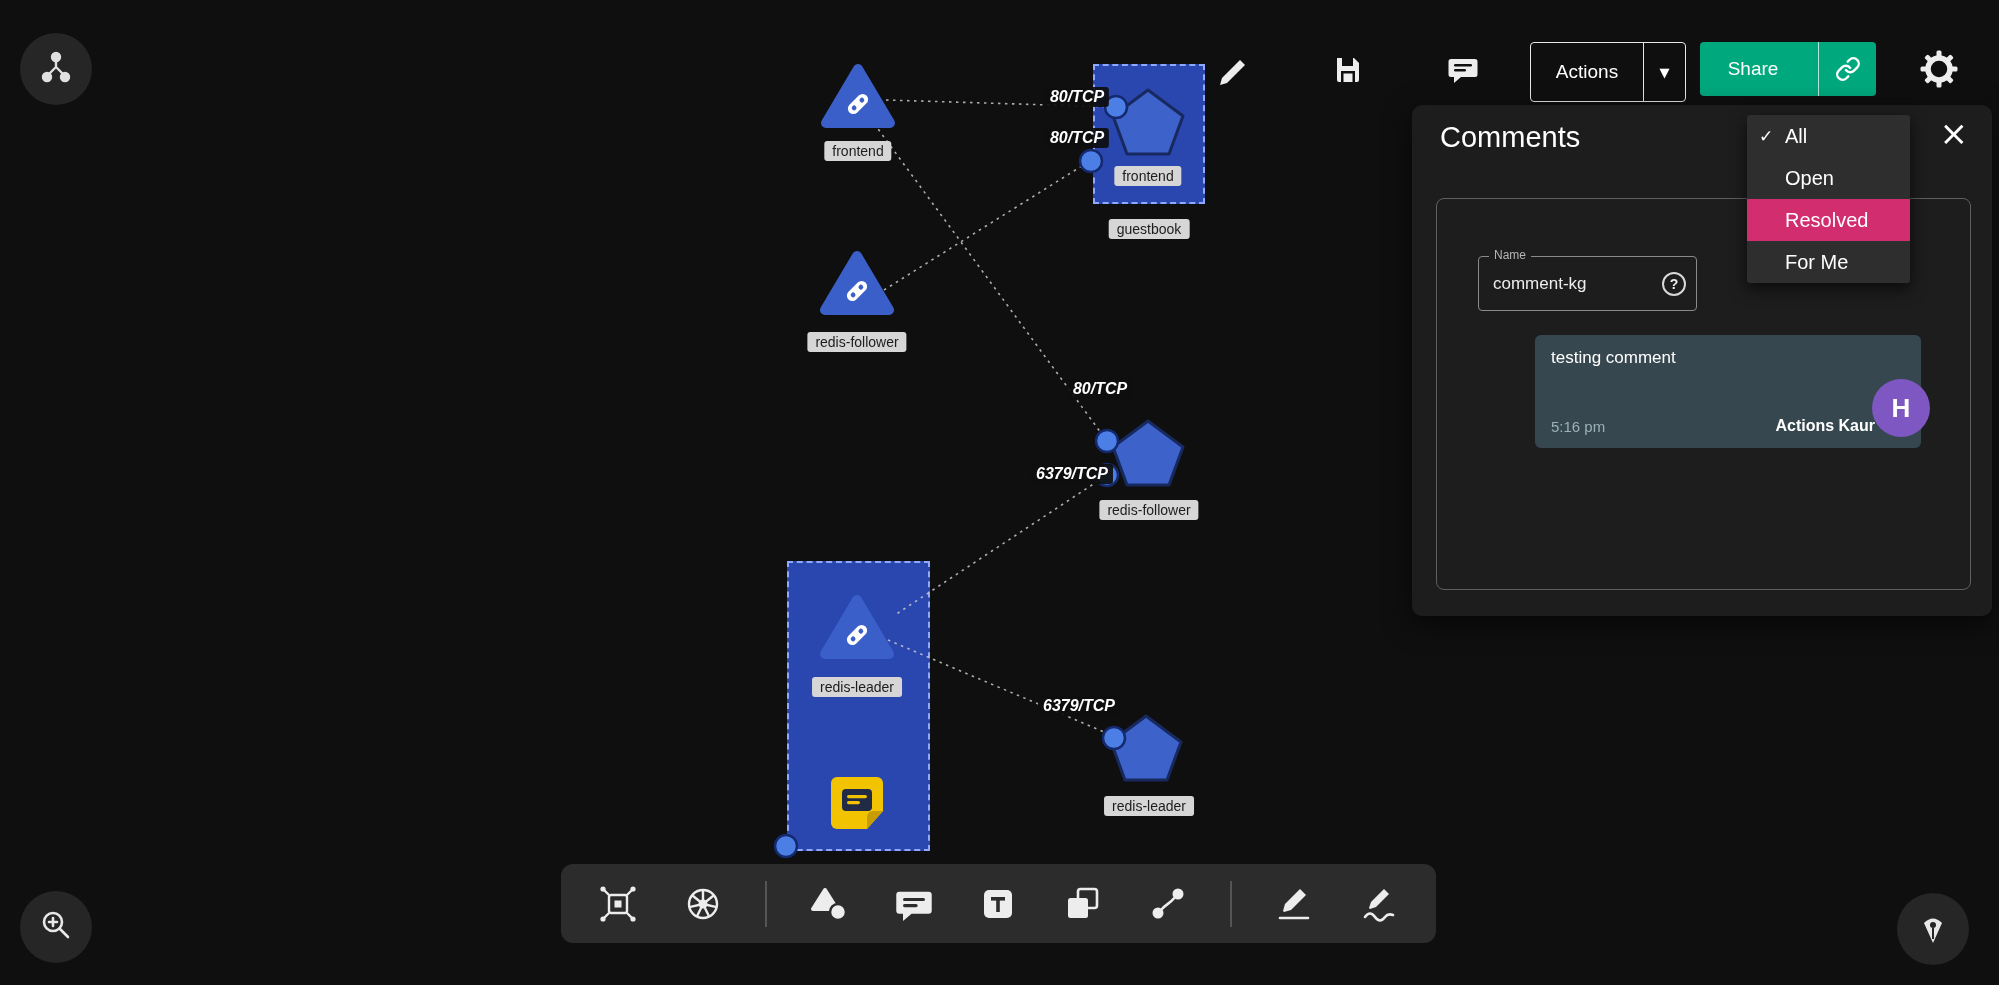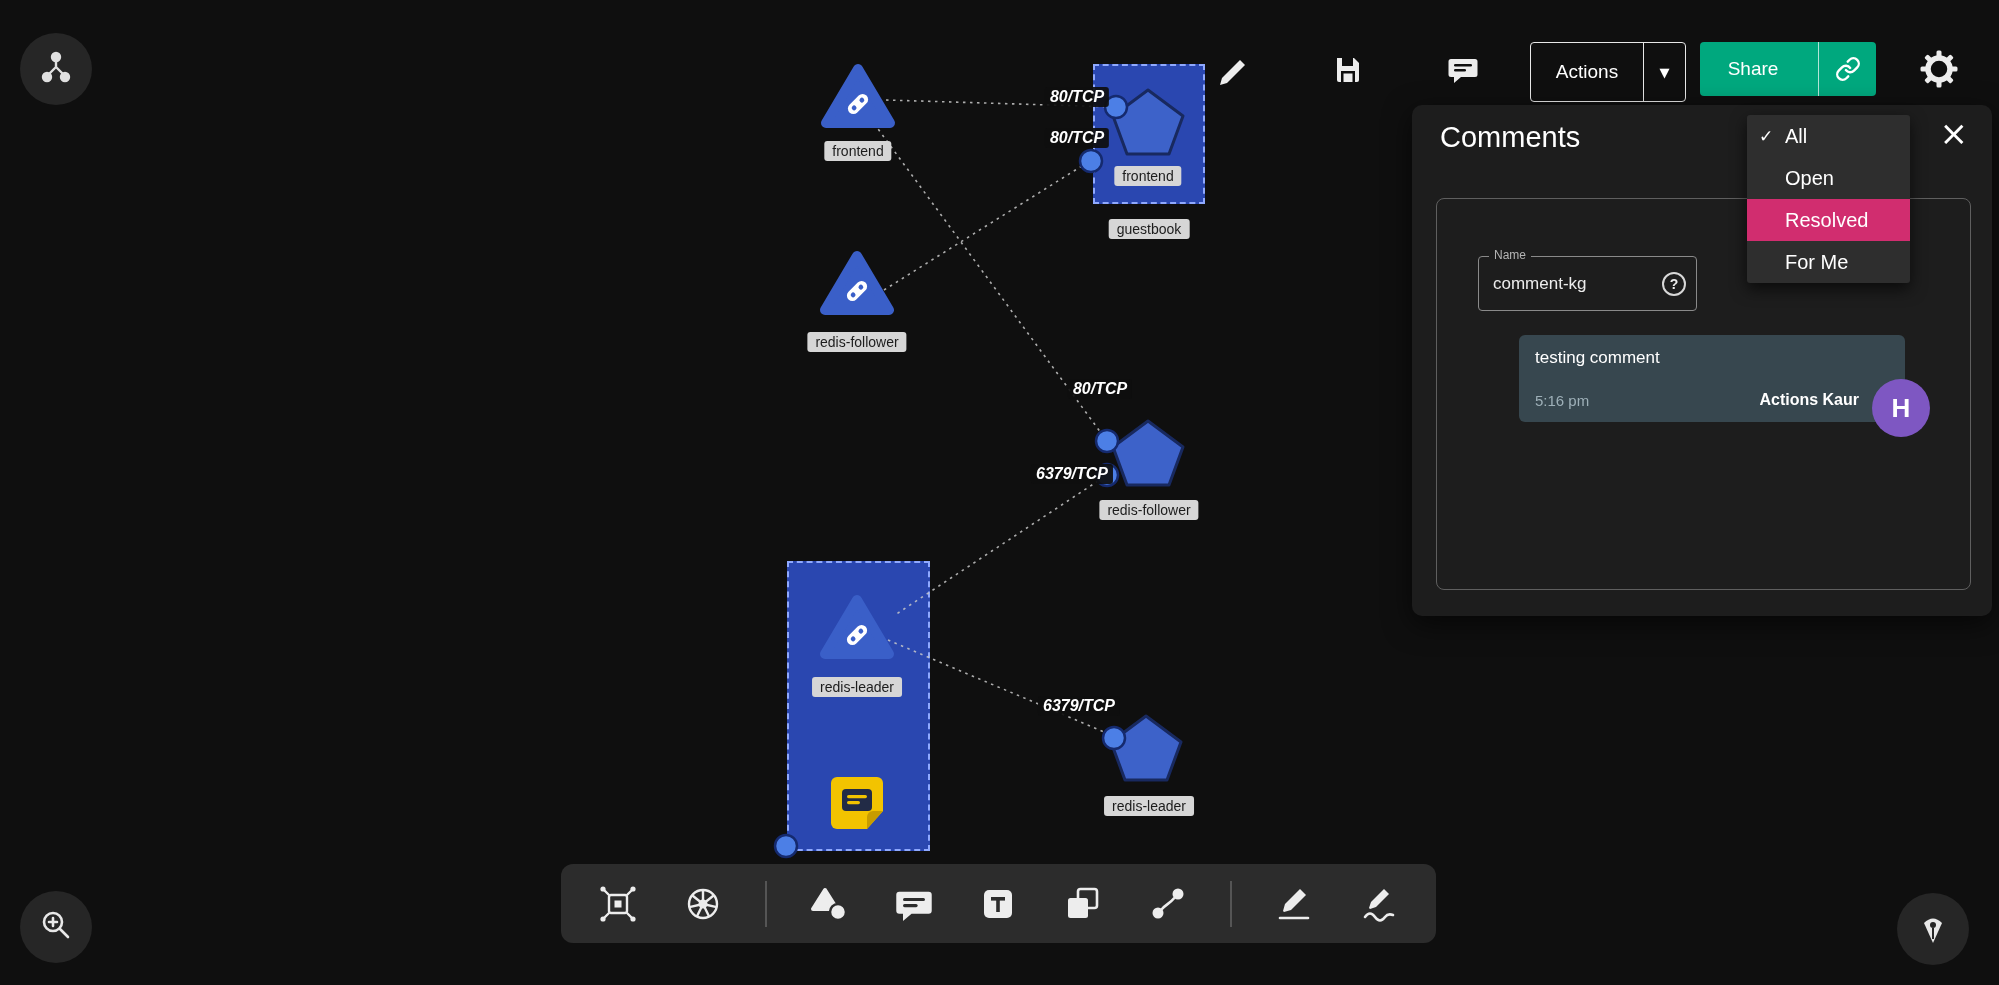--- a/index.html
+++ b/index.html
@@ -58,21 +58,21 @@
     border:1px solid #8a8a8a; border-radius:4px;padding-left:28px; }
   .name-field .flabel { position:absolute; left:10px; top:-9px; font-size:12px; color:#b5b5b5;
     background:#1d1d1d; padding:0 5px; }
   .name-field input { position:absolute; left:0; top:0; width:100%; height:100%;
     background:transparent; border:none; outline:none; color:#ececec; font-size:17px;
     padding:0 40px 0 14px; font-family:inherit; }
   .help-ic { position:absolute; right:10px; top:15px; width:24px; height:24px; border-radius:50%;
     border:2px solid #d8d8d8; color:#ececec; font-size:14px; font-weight:bold;
     display:flex; align-items:center; justify-content:center; cursor:pointer; }
 
-  .comment-card { position:absolute; left:82px; top:136px; width:386px; height:87px;
+  .comment-card { position:absolute; left:98px; top:136px; width:386px; height:113px;
     background:#37474F; border-radius:6px; padding:13px 16px; }
   .comment-card .msg { font-size:17px; color:#fff; }
   .comment-card .meta { position:absolute; left:16px; right:46px; bottom:13px;
     display:flex; justify-content:space-between; align-items:center; }
   .comment-card .time { font-size:15px; color:#9EB0B8; }
   .comment-card .author { font-size:16px; font-weight:bold; color:#fff; }
   .avatar { position:absolute; left:460px; top:274px; width:58px; height:58px; border-radius:50%;
     background:#7E57C2; color:#fff; font-size:26px; font-weight:bold;
     display:flex; align-items:center; justify-content:center; z-index:12; }
 

